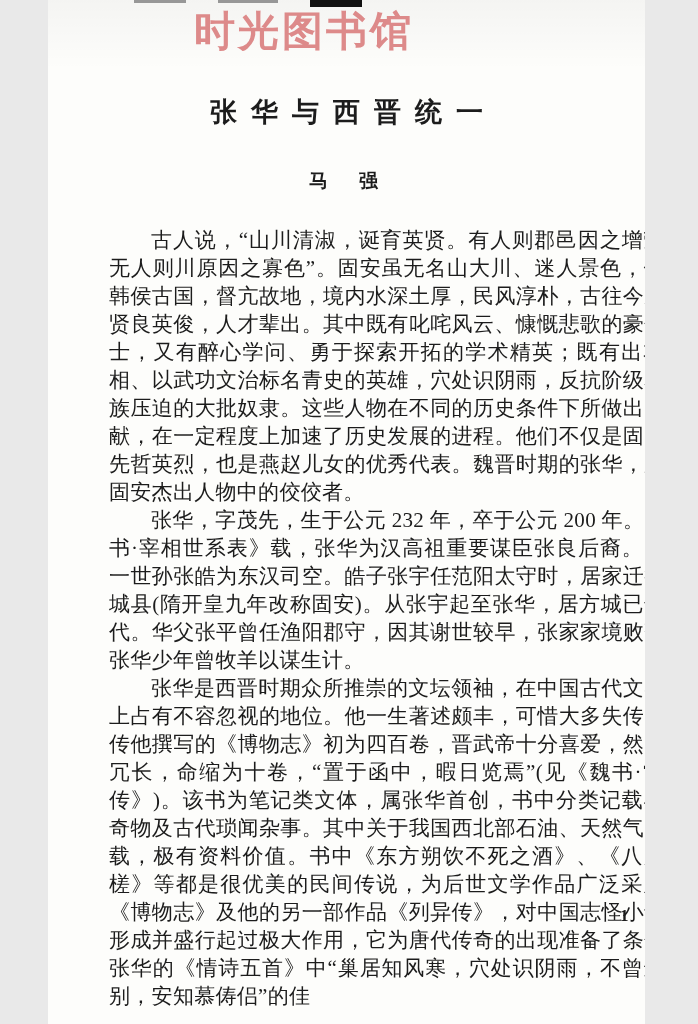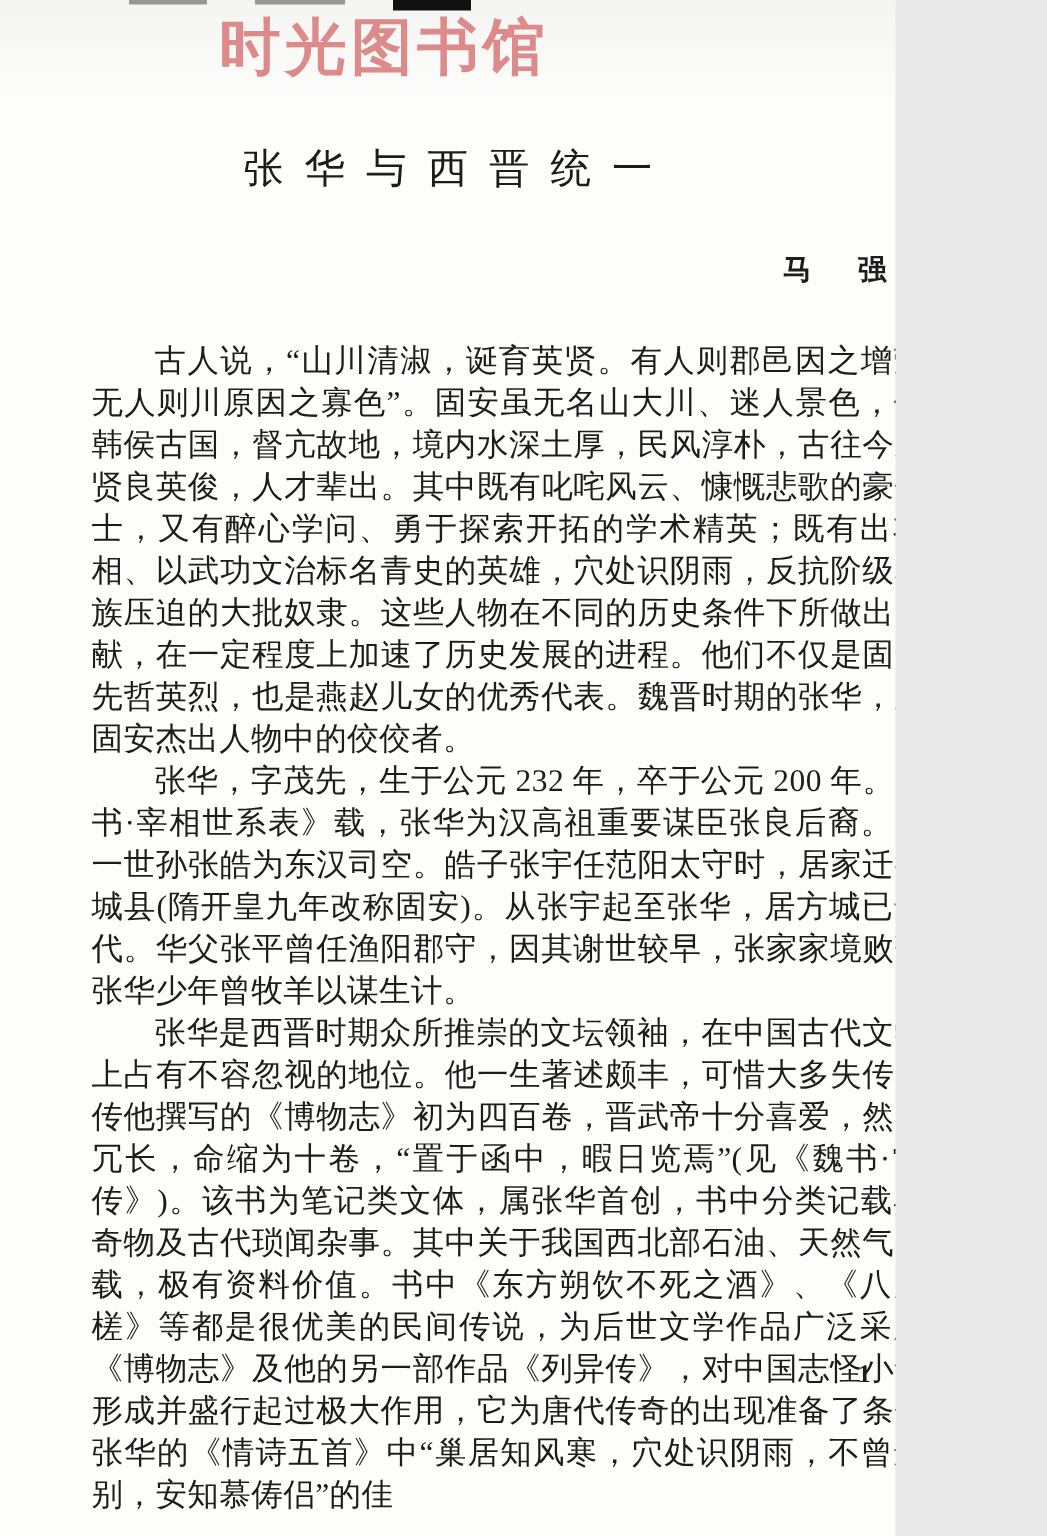--- a/index.html
+++ b/index.html
@@ -15,20 +15,21 @@
     background:#e9e9e9;
     font-family:"Liberation Serif","DejaVu Serif",serif;
   }
   .page{
     position:relative;
     width:597px;height:1024px;
     background:var(--paper);
     background-image:linear-gradient(180deg, rgba(0,0,0,0.035) 0px, rgba(0,0,0,0.0) 70px);
     overflow:hidden;
     color:var(--text);
+    margin-left:48px;
   }
   
   .edge-mark{position:absolute;top:0;}
   .edge-mark.m1{left:86px;width:52px;height:3px;background:var(--mark-gray);}
   .edge-mark.m2{left:170px;width:60px;height:3px;background:var(--mark-gray);}
   .edge-mark.m3{left:262px;width:52px;height:7px;background:var(--mark-black);}
   
   .watermark{
     position:absolute;top:4px;left:146px;
     display:flex;align-items:baseline;gap:16px;
@@ -43,28 +44,28 @@
   }
   .watermark .en{
     font-family:"DejaVu Sans Mono","Liberation Mono",monospace;
     font-size:38px;letter-spacing:0px;
   }
   
   .title{
     margin:96px 0 0 0;
     text-align:center;
     font-size:27px;
-    font-weight:normal;
+    font-weight:bold;
     letter-spacing:14px;
     line-height:32px;
     text-indent:14px; 
   }
   .author{
     margin:42px 0 0 0;
-    text-align:right;
+    text-align:center;
     font-size:19px;
     letter-spacing:6px;
     line-height:22px;
     font-weight:bold;
   }
   .body{
     margin:34px 59px 0 61px;
     width:578px;
     font-size:21px;
     line-height:28px;

